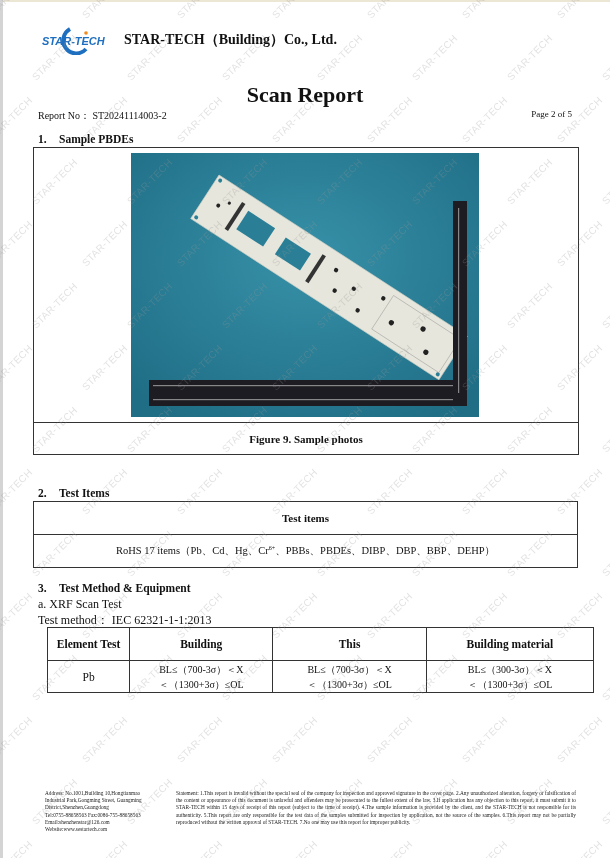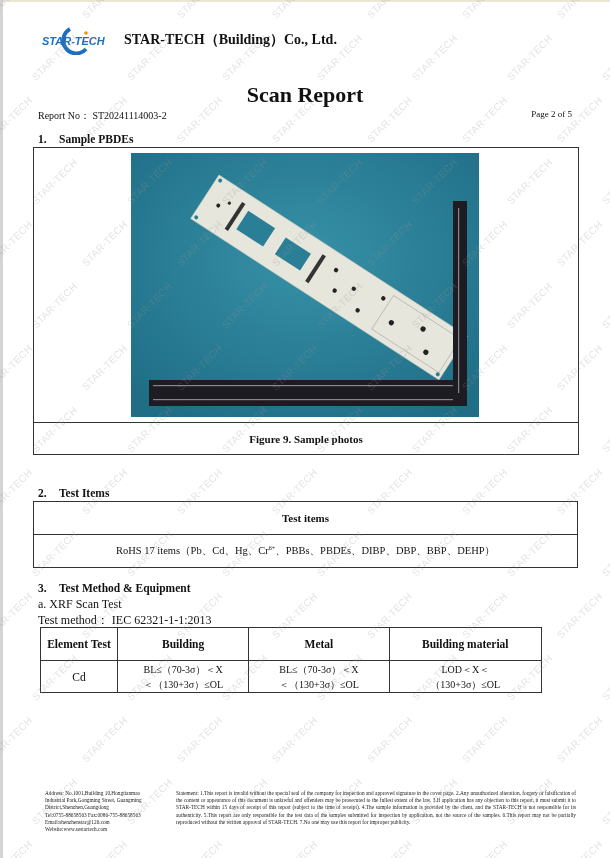--- a/index.html
+++ b/index.html
@@ -34,21 +34,21 @@
 
   
   .items-table { position:absolute; left:33px; top:501px; width:545px; border-collapse:collapse; font-size:10.5px; }
   .items-table td { border:1px solid #333; text-align:center; }
   .items-table .hdr { height:30px; font-weight:bold; font-size:11px; }
   .items-table .val { height:30px; }
 
   .method-line { position:absolute; left:38px; font-size:12px; }
 
   
-  .xrf-table { position:absolute; left:40px; top:627px; width:502px; border-collapse:collapse; font-size:10px; }
+  .xrf-table { position:absolute; left:47px; top:627px; width:547px; border-collapse:collapse; font-size:10px; }
   .xrf-table th, .xrf-table td { border:1px solid #333; text-align:center; padding:0; }
   .xrf-table th { height:32px; font-size:11.5px; font-weight:bold; }
   .xrf-table td.el { font-size:11.5px; }
   .xrf-table tr.r { height:32px; }
   .xrf-table td .ln { display:block; line-height:15px; }
 
   
   .footer-addr { position:absolute; left:45px; top:790px; width:128px; font-size:5.3px; line-height:7.2px; color:#222; }
   .footer-stmt { position:absolute; left:176px; top:790px; width:400px; font-size:5.3px; line-height:7.2px; color:#222; text-align:justify; }
 </style>
@@ -143,38 +143,38 @@
   <colgroup>
     <col style="width:82px">
       <col style="width:143px">
       <col style="width:153px">
       <col style="width:167px">
   </colgroup>
   <thead>
     <tr>
       <th>Element Test</th>
       <th>Building</th>
-      <th>Metal</th>
+      <th>This</th>
       <th>Building material</th>
     </tr>
   </thead>
   <tbody>
     <tr class="r">
-      <td class="el">Cd</td>
+      <td class="el">Pb</td>
       <td>
-          <span class="ln">BL≤（70-3σ）＜X</span>
-          <span class="ln">＜（130+3σ）≤OL</span>
+          <span class="ln">BL≤（700-3σ）＜X</span>
+          <span class="ln">＜（1300+3σ）≤OL</span>
         </td>
       <td>
-          <span class="ln">BL≤（70-3σ）＜X</span>
-          <span class="ln">＜（130+3σ）≤OL</span>
+          <span class="ln">BL≤（700-3σ）＜X</span>
+          <span class="ln">＜（1300+3σ）≤OL</span>
         </td>
       <td>
-          <span class="ln">LOD＜X＜</span>
-          <span class="ln">（130+3σ）≤OL</span>
+          <span class="ln">BL≤（300-3σ）＜X</span>
+          <span class="ln">＜（1300+3σ）≤OL</span>
         </td>
     </tr>
   </tbody>
 </table>
 
 <div class="footer-addr">
   <div>Address: No.1001,Building 10,Hongtianmao</div>
   <div>Industrial Park,Gongming Street, Guangming</div>
   <div>District,Shenzhen,Guangdong</div>
   <div>Tel:0755-88658563 Fax:0086-755-88658563</div>

